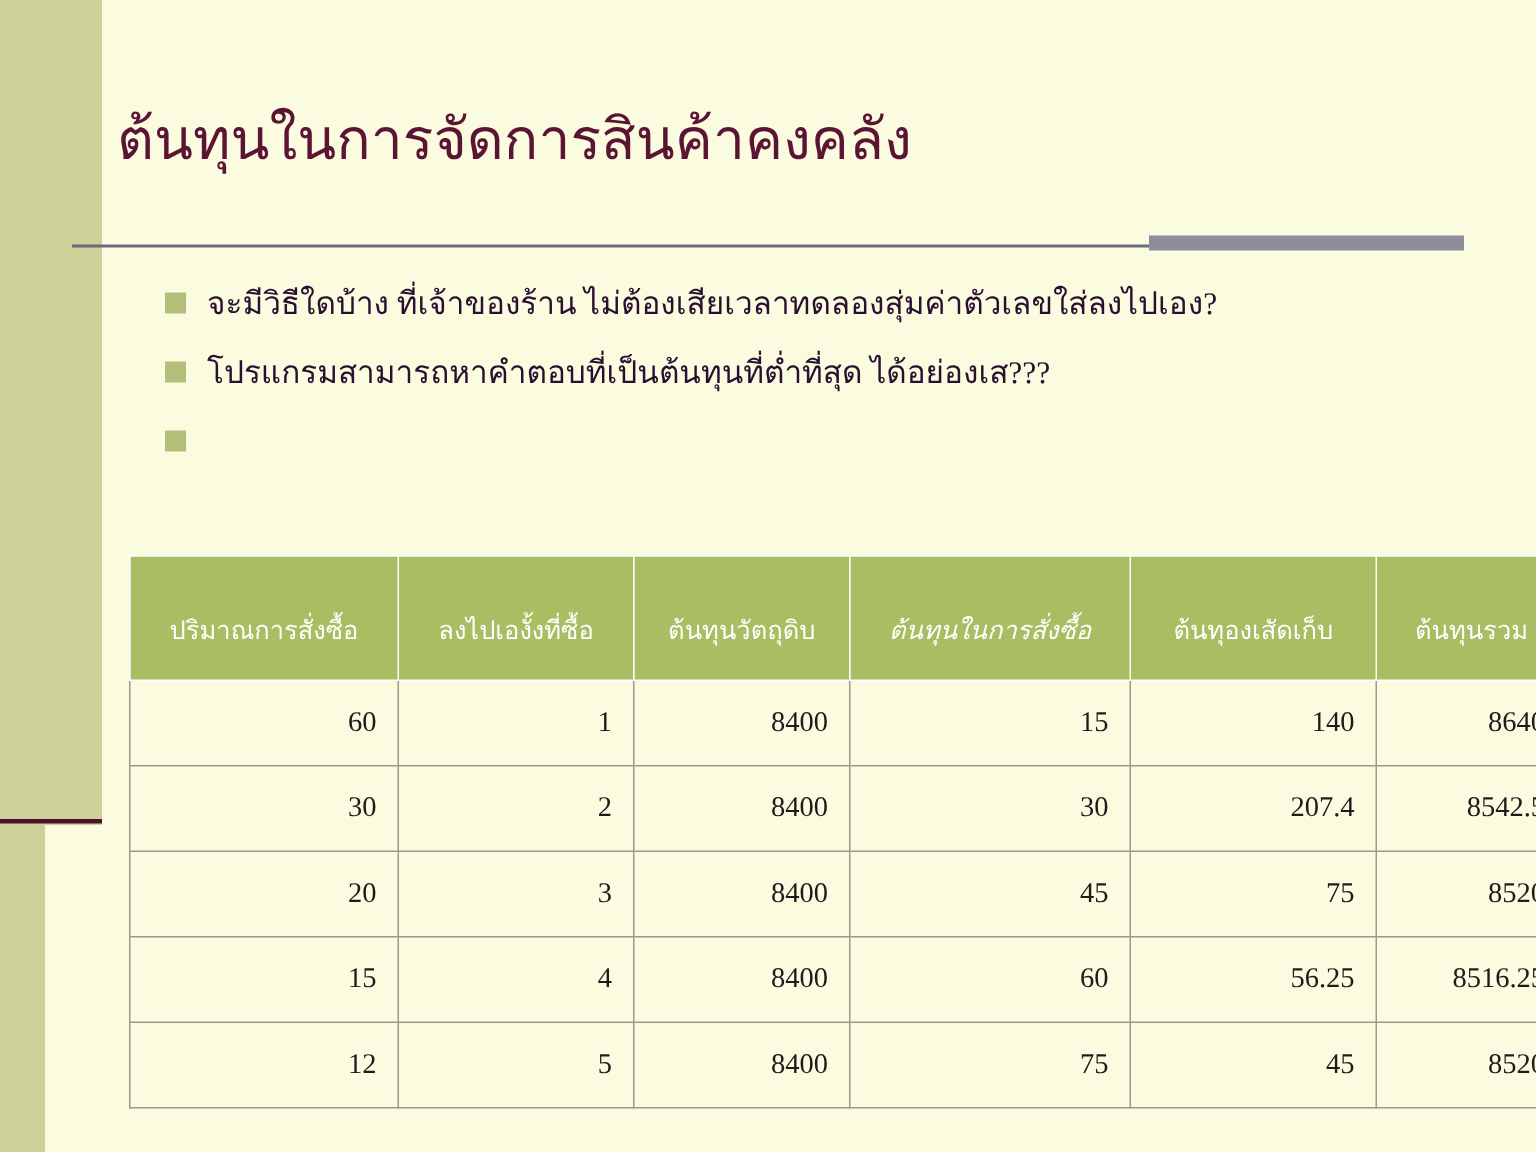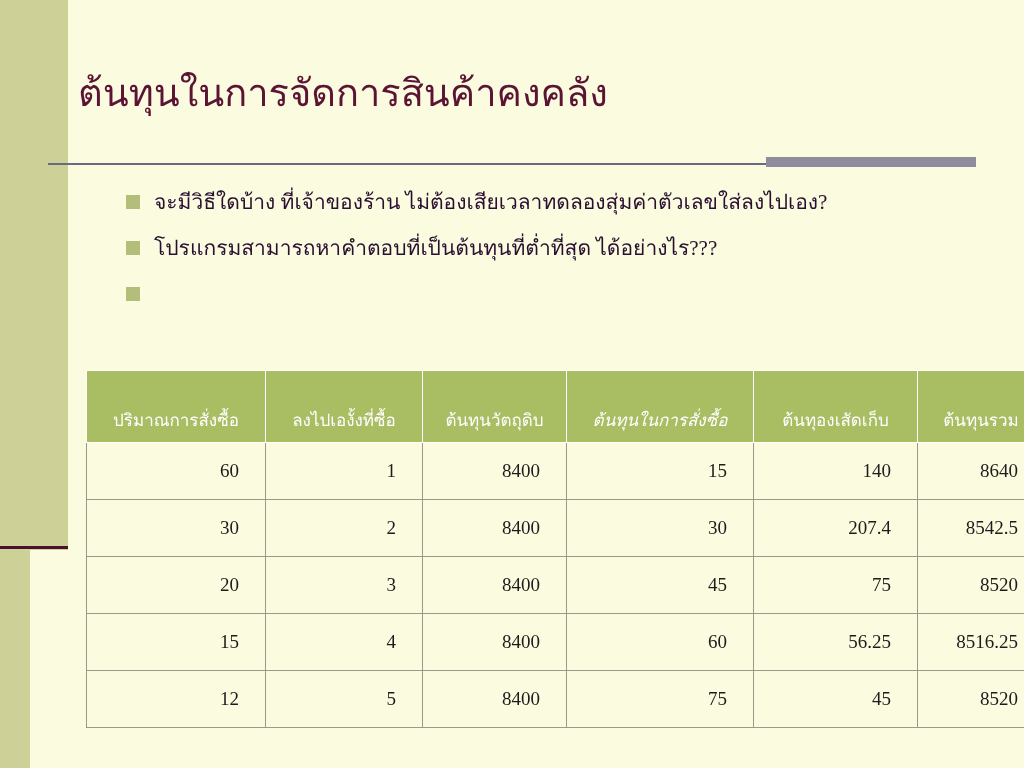--- a/index.html
+++ b/index.html
@@ -68,21 +68,21 @@
     left: 766px;
     top: 157px;
     width: 210px;
     height: 10px;
     background: #8d8d9e;
   }
 
   
   .bullets {
     position: absolute;
-    left: 126px;
+    left: 110px;
     top: 186px;
     width: 880px;
   }
   .bullet-row {
     display: flex;
     align-items: flex-start;
     margin-bottom: 14px;
   }
   .bullet-marker {
     width: 14px;
@@ -110,29 +110,29 @@
     border-collapse: collapse;
     width: 904px;
     table-layout: fixed;
   }
   table.cost-table th {
     background: #a9bd63;
     color: #ffffff;
     font-weight: normal;
     font-size: 17px;
     border: 1px solid #ffffff;
-    padding: 6px 4px 9px 4px;
+    padding: 6px 4px 20px 4px;
     vertical-align: bottom;
     text-align: center;
     height: 56px;
     font-family: "Liberation Serif", serif;
   }
   table.cost-table td {
     border: 1px solid #9a9a8a;
-    padding: 10px 26px;
+    padding: 10px 14px;
     font-size: 19px;
     color: #1c1c1c;
     text-align: right;
     background: #fbfbe0;
     height: 36px;
     font-family: "Liberation Serif", serif;
   }
   .col0 { width: 170px; }
   .col1 { width: 148px; }
   .col2 { width: 135px; }
@@ -151,21 +151,21 @@
 <div class="title-rule"></div>
 <div class="title-rule-accent"></div>
 
 <div class="bullets">
   <div class="bullet-row">
     <span class="bullet-marker"></span>
     <span class="bullet-text">จะมีวิธีใดบ้าง ที่เจ้าของร้าน ไม่ต้องเสียเวลาทดลองสุ่มค่าตัวเลขใส่ลงไปเอง?</span>
   </div>
   <div class="bullet-row">
     <span class="bullet-marker"></span>
-    <span class="bullet-text">โปรแกรมสามารถหาคำตอบที่เป็นต้นทุนที่ต่ำที่สุด ได้อย่างไร???</span>
+    <span class="bullet-text">โปรแกรมสามารถหาคำตอบที่เป็นต้นทุนที่ต่ำที่สุด ได้อย่องเส???</span>
   </div>
   <div class="bullet-row">
     <span class="bullet-marker"></span>
   </div>
 </div>
 
 <div class="table-wrap">
   <table class="cost-table">
     <thead>
       <tr>

